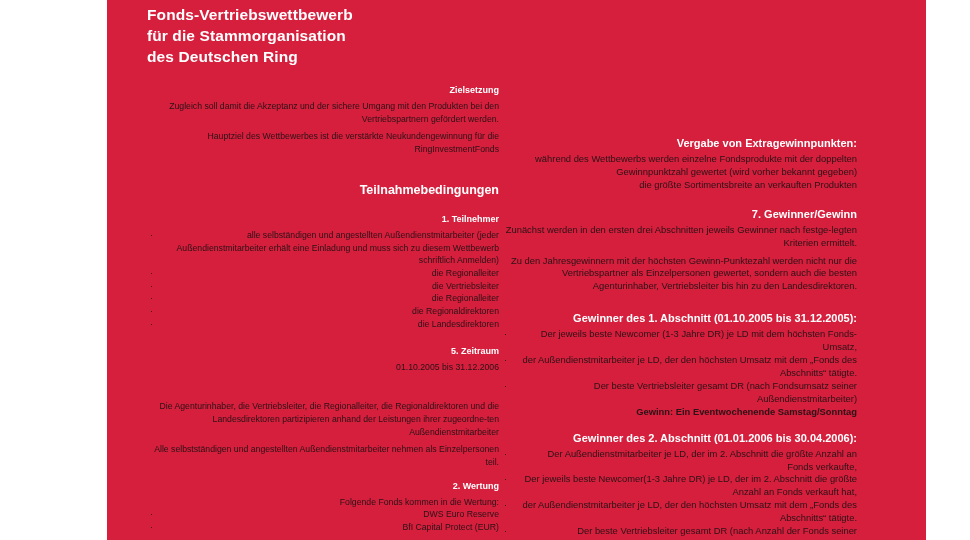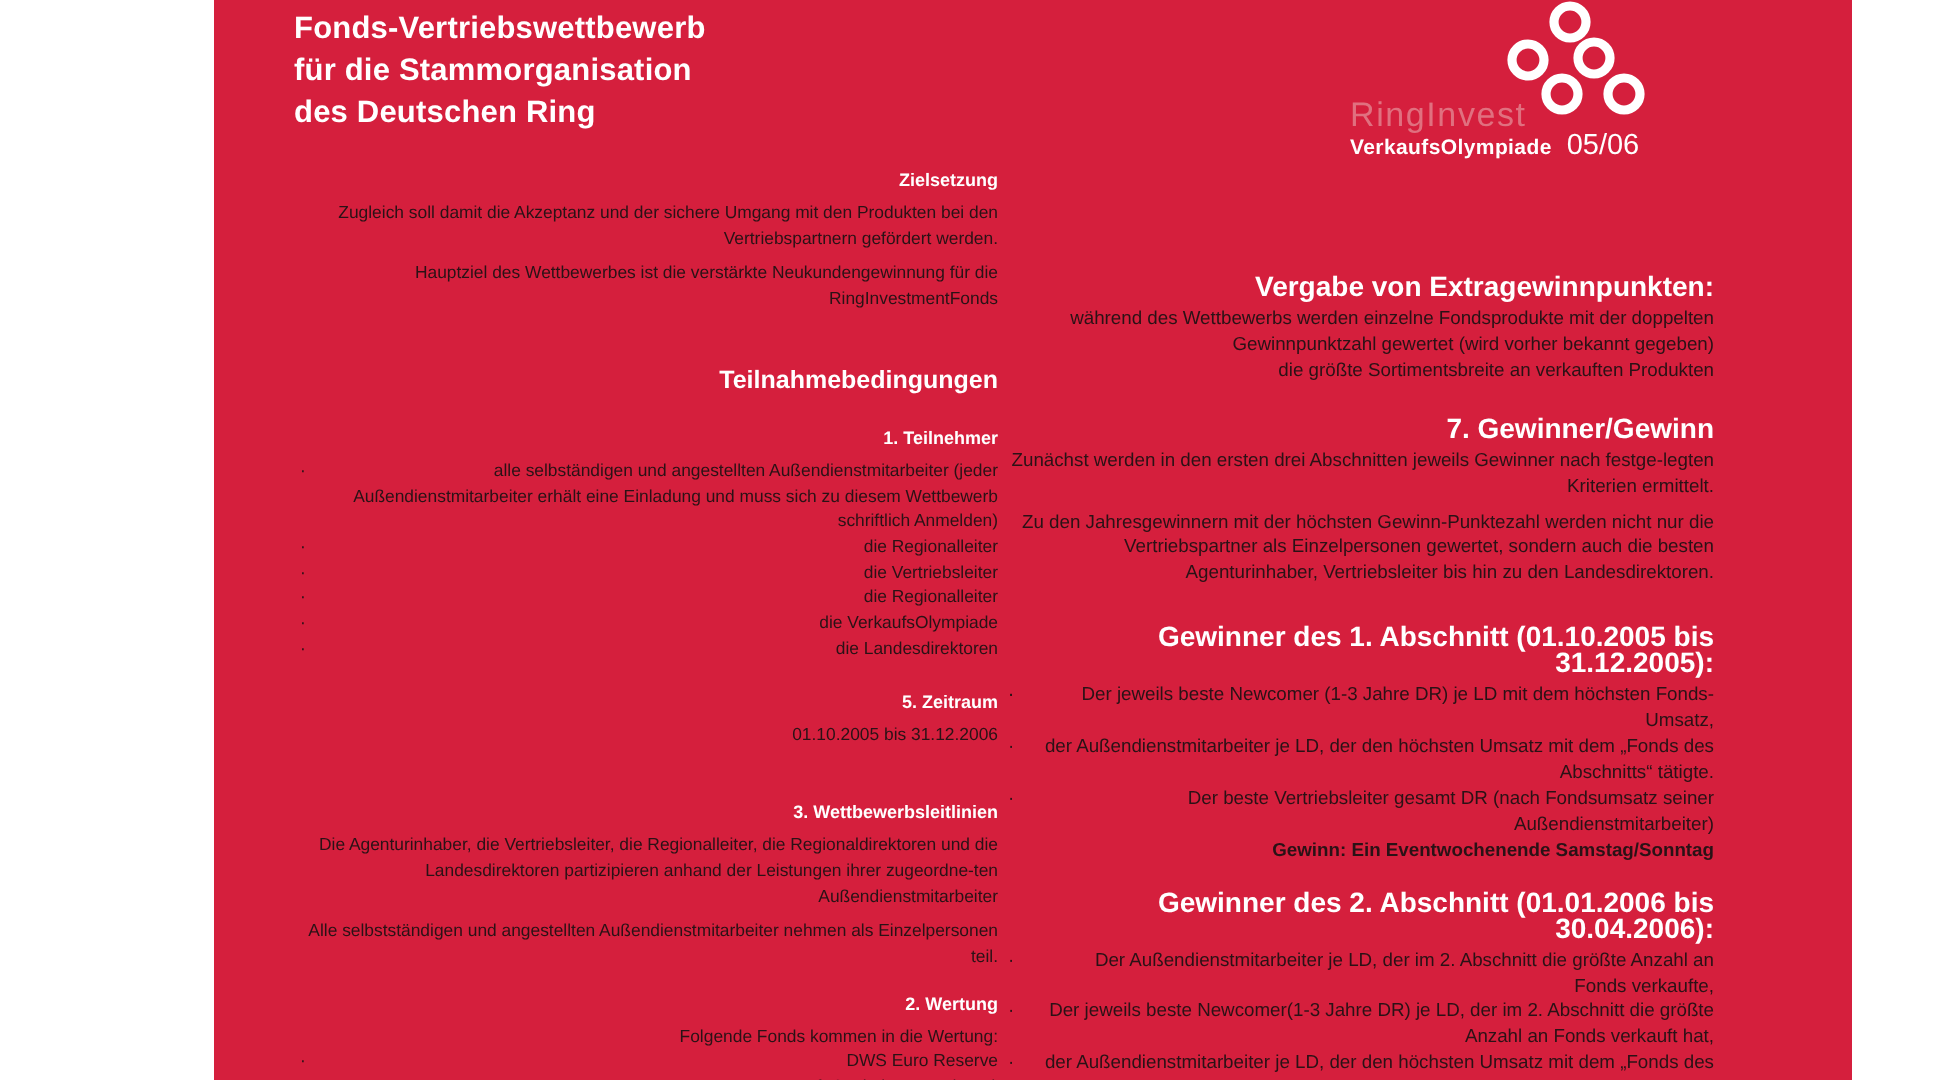--- a/index.html
+++ b/index.html
@@ -31,21 +31,21 @@
   .brand-sub .season{font-weight:normal;font-size:14.5px;margin-left:3px;}
   
   .col{position:absolute;color:#2a1216;}
   .col-left{left:40px;top:70px;width:352px;font-size:8.7px;line-height:12.7px;}
   .col-right{left:394px;top:137px;width:356px;font-size:9.4px;line-height:12.9px;}
   .sec{margin-top:15px;text-align:right;}
   .sec-h{
     color:#ffffff;font-weight:bold;margin-bottom:3px;line-height:13px;
   }
   .col-left .sec-h{font-size:9px;}
-  .col-right .sec-h{font-size:14px;}
+  .col-right .sec-h{font-size:11px;}
   .sec-h.major{font-size:12.5px !important;line-height:15px;margin-bottom:0;}
   .para{margin:0;}
   .para + .para{margin-top:5px;}
   .para.tight{margin-top:0;}
   .bullet{position:relative;padding-left:19px;}
   .bullet .dot{position:absolute;left:3px;top:0;}
   .bold-line{font-weight:bold;}
   
   [data-key="zielsetzung"]{margin-top:14px;}
   [data-key="teilnahmebedingungen"]{margin-top:27px;}
@@ -63,61 +63,44 @@
 
 <div class="canvas">
   <div class="page">
 
     <div class="title">
       <div>Fonds-Vertriebswettbewerb</div>
       <div>für die Stammorganisation</div>
       <div>des Deutschen Ring</div>
     </div>
 
-    <div class="logo">
-      <svg width="200" height="90" viewBox="0 0 200 90">
-        <g fill="none" stroke="#ffffff" stroke-width="4.6">
-          <circle cx="137" cy="11" r="8"></circle>
-          <circle cx="116" cy="30" r="8"></circle>
-          <circle cx="149" cy="29" r="8"></circle>
-          <circle cx="133" cy="47" r="8"></circle>
-          <circle cx="164" cy="47" r="8"></circle>
-        </g>
-      </svg>
-      <div class="brand">RingInvest</div>
-      <div class="brand-sub">
-        <span class="bsub">VerkaufsOlympiade</span>
-        <span class="season">05/06</span>
-      </div>
-    </div>
 
     <div class="col col-left" id="col-left">
         <section class="sec" data-key="zielsetzung">
           <div class="sec-h">Zielsetzung</div>
           <div class="para tight">Zugleich soll damit die Akzeptanz und der sichere Umgang mit den Produkten bei den Vertriebspartnern gefördert werden.</div>
           <div class="para">Hauptziel des Wettbewerbes ist die verstärkte Neukundengewinnung für die RingInvestmentFonds</div>
         </section>
         <section class="sec" data-key="teilnahmebedingungen">
           <div class="sec-h major">Teilnahmebedingungen</div>
         </section>
         <section class="sec" data-key="teilnehmer">
           <div class="sec-h">1. Teilnehmer</div>
           <div class="bullet"><span class="dot">·</span><span>alle selbständigen und angestellten Außendienstmitarbeiter (jeder Außendienstmitarbeiter erhält eine Einladung und muss sich zu diesem Wettbewerb schriftlich Anmelden)</span></div>
           <div class="bullet"><span class="dot">·</span><span>die Regionalleiter</span></div>
           <div class="bullet"><span class="dot">·</span><span>die Vertriebsleiter</span></div>
           <div class="bullet"><span class="dot">·</span><span>die Regionalleiter</span></div>
-          <div class="bullet"><span class="dot">·</span><span>die VerkaufsOlympiade</span></div>
+          <div class="bullet"><span class="dot">·</span><span>die Regionaldirektoren</span></div>
           <div class="bullet"><span class="dot">·</span><span>die Landesdirektoren</span></div>
         </section>
         <section class="sec" data-key="zeitraum">
           <div class="sec-h">5. Zeitraum</div>
           <div class="para">01.10.2005  bis  31.12.2006</div>
         </section>
         <section class="sec" data-key="leitlinien">
-          <div class="sec-h">3. Wettbewerbsleitlinien</div>
           <div class="para">Die Agenturinhaber, die Vertriebsleiter, die Regionalleiter, die Regionaldirektoren und die Landesdirektoren partizipieren anhand der Leistungen ihrer zugeordne-ten Außendienstmitarbeiter</div>
           <div class="para">Alle selbstständigen und angestellten Außendienstmitarbeiter nehmen als Einzelpersonen teil.</div>
         </section>
         <section class="sec" data-key="wertung">
           <div class="sec-h">2. Wertung</div>
           <div class="para">Folgende Fonds kommen in die Wertung:</div>
           <div class="bullet"><span class="dot">·</span><span>DWS Euro Reserve</span></div>
           <div class="bullet"><span class="dot">·</span><span>BfI Capital Protect (EUR)</span></div>
         </section>
       </div>

